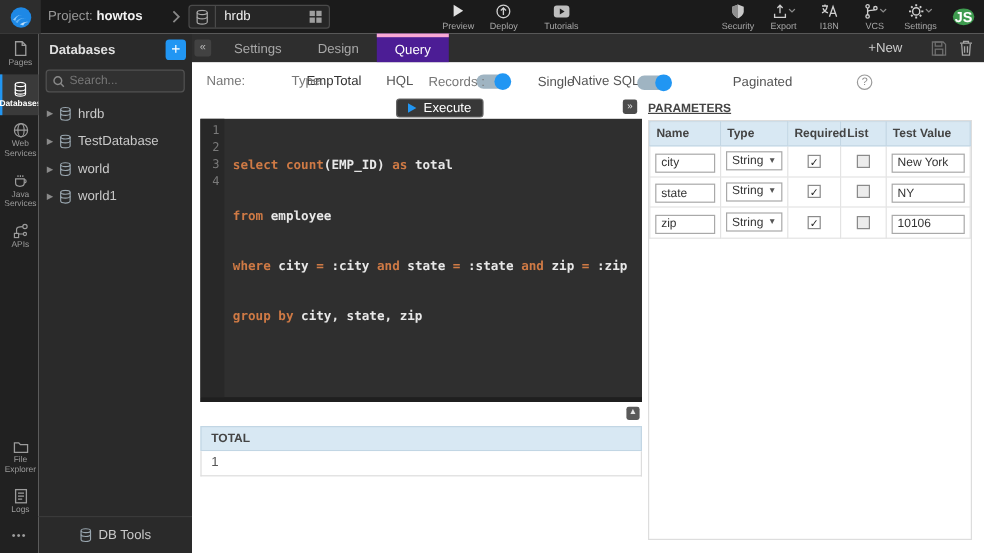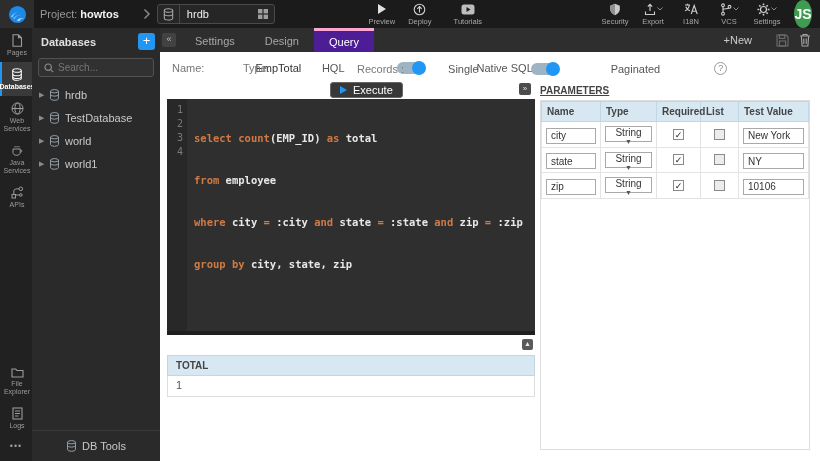--- a/index.html
+++ b/index.html
@@ -22,22 +22,22 @@
   .app-select .name { flex:1; font-size:11px; color:#f0f0f0; padding-left:7px; }
   .app-select .grid { padding-right:5px; display:flex; color:#9e9e9e; }
   .tb-group-left { margin-left:88px; display:flex; }
   .tb-item { display:flex; flex-direction:column; align-items:center;
     justify-content:center; min-width:34px; margin:0 2px; cursor:pointer; color:#cfcfcf; }
   .tb-item .lab { font-size:7.5px; color:#a8a8a8; margin-top:1px; white-space:nowrap; }
   .tb-item .ic { height:13px; display:flex; align-items:center; }
   .tb-tutorials { margin-left:12px;justify-content:space-between; }
   .tb-group-right { margin-left:auto; display:flex; align-items:center; padding-right:8px; }
   .chev-tiny { margin-left:1px; color:#8a8a8a; display:flex; align-self:flex-start; margin-top:4px; }
-  .avatar { width:18px; height:28px; border-radius:50%; background:#3e9b4f; color:#fff;
-    font-size:14px; font-weight:bold; display:flex; align-items:center;
+  .avatar { width:18px; height:14px; border-radius:50%; background:#3e9b4f; color:#fff;
+    font-size:12px; font-weight:bold; display:flex; align-items:center;
     justify-content:center; margin-left:8px; }
 
   
   .rail { position:absolute; left:0; top:28px; width:32px; height:433px;
     background:#212121; display:flex; flex-direction:column; }
   .rail-item { display:flex; flex-direction:column; align-items:center;
     padding:6px 1px 5px; color:#9c9c9c; cursor:pointer; border-left:2px solid transparent; }
   .rail-item .rlab { font-size:7px; line-height:8px; text-align:center; margin-top:2px; }
   .rail-item.active { background:#3a3a3a; border-left:2px solid #2196f3; color:#fff; }
   .rail-item.active .rlab { color:#fff; font-weight:bold; }
@@ -123,21 +123,21 @@
   .params-box { position:absolute; left:380px; top:48px; width:270px; height:350px;
     border:1px solid #ddd; }
   table.params { width:100%; border-collapse:collapse; table-layout:fixed; }
   table.params th { background:#d8e8f3; border:1px solid #c2d6e4; font-size:10px; color:#444;
     text-align:left; padding:4px 5px; font-weight:bold; }
   table.params td { border:1px solid #e3e3e3; padding:3px 4px; vertical-align:middle; }
   .pin { width:100%; height:16px; border:1px solid #a9a9a9; font-size:10px; color:#333;
     padding:0 4px; font-family:"Liberation Sans",sans-serif; background:#fff; }
   .psel { width:100%; height:16px; border:1px solid #a9a9a9; font-size:10px; color:#333;
     display:flex; align-items:center; justify-content:space-between; padding:0 4px;
-    background:#fff; cursor:pointer;flex-direction:column; }
+    background:#fff; cursor:pointer; }
   .psel .dd { color:#555; font-size:7px; }
   .cb { width:11px; height:11px; border:1px solid #8a8a8a; background:#fdfdfd; margin:0 auto;
     font-size:9px; line-height:10px; text-align:center; color:#222; cursor:pointer; }
   .cb.empty { background:#ececec; }
 
   svg { display:block; }
 </style>
 </head>
 <body>
 

